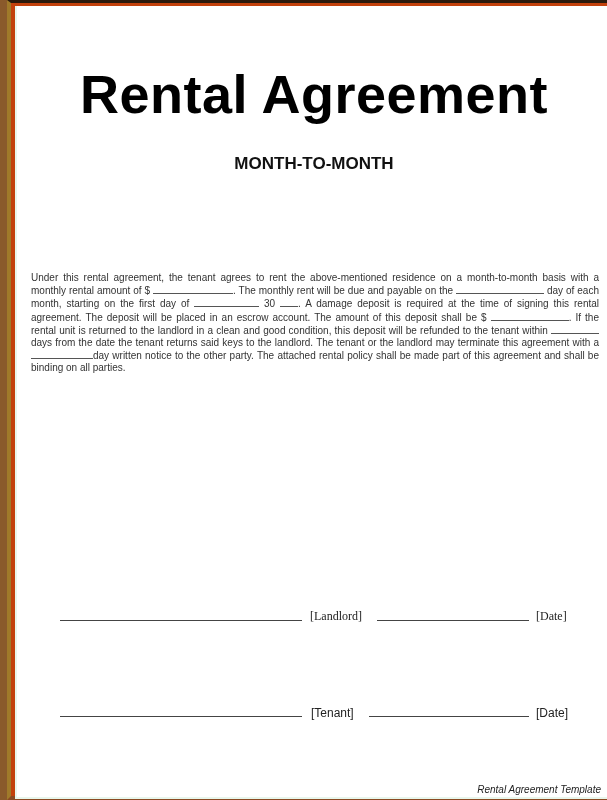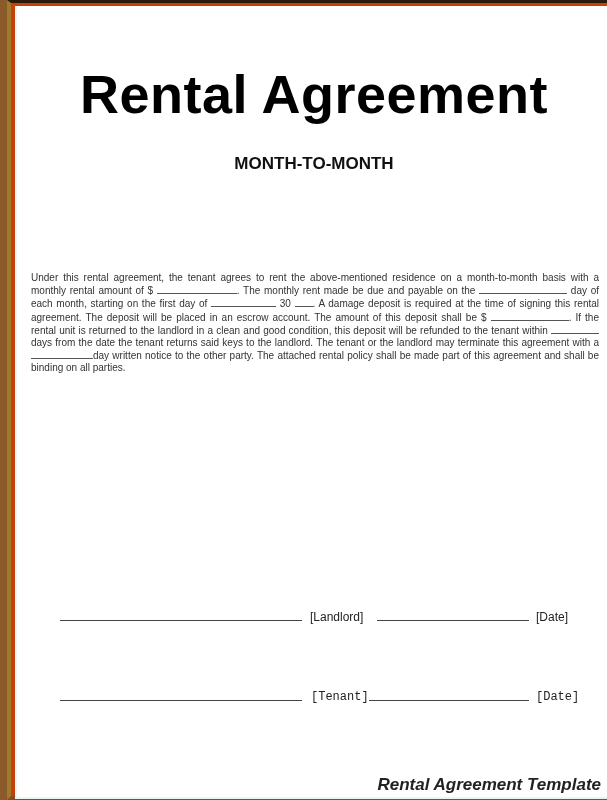--- a/index.html
+++ b/index.html
@@ -41,56 +41,56 @@
   }
   .blank { display: inline-block; border-bottom: 1px solid #555; height: 9px; vertical-align: baseline; }
   .sig-row {
     position: absolute; left: 40px; width: 520px; height: 20px;
     font-size: 12px; color: #222;
   }
   .sig-line { position: absolute; bottom: 3px; border-bottom: 1px solid #444; height: 0; }
   .sig-label { position: absolute; bottom: 0; font-weight: normal; }
   .footer {
     position: absolute; right: 12px; bottom: 4px;
-    font-style: italic; font-weight: bold; font-size: 17px; color: #222;
+    font-style: italic; font-weight: normal; font-size: 10px; color: #222;
   }
 </style>
 </head>
 <body>
 
 <div class="frame">
   <div class="page">
 
     <div class="title">Rental Agreement</div>
     <div class="subtitle">MONTH-TO-MONTH</div>
 
 
     <div class="para" style="top:266px;">
       <span>Under this rental agreement, the tenant agrees to rent the above-mentioned residence on a month-to-month basis with a monthly rental amount of $</span>
-      <span class="blank" style="width:80px;"></span><span>. The monthly rent made be due and payable on the</span>
+      <span class="blank" style="width:80px;"></span><span>. The monthly rent will be due and payable on the</span>
       <span class="blank" style="width:88px;"></span>
       <span>day of each month, starting on the first day of</span>
       <span class="blank" style="width:65px;"></span>
       <span>30</span>
       <span class="blank" style="width:18px;"></span><span>. A damage deposit is required at the time of signing this rental agreement. The deposit will be placed in an escrow account. The amount of this deposit shall be $</span>
       <span class="blank" style="width:78px;"></span><span>. If the rental unit is returned to the landlord in a clean and good condition, this deposit will be refunded to the tenant within</span>
       <span class="blank" style="width:48px;"></span>
       <span>days from the date the tenant returns said keys to the landlord. The tenant or the landlord may terminate this agreement with a</span>
       <span class="blank" style="width:62px;"></span><span>day written notice to the other party. The attached rental policy shall be made part of this agreement and shall be binding on all parties.</span>
     </div>
 
 
-    <div class="sig-row" style="top:598px;">
+    <div class="sig-row" style="top:598px;font-family:Liberation Serif, serif;">
       <div class="sig-line" style="left:5px; width:242px;"></div>
       <div class="sig-label" style="left:255px;">[Landlord]</div>
       <div class="sig-line" style="left:322px; width:152px;"></div>
       <div class="sig-label" style="left:481px;">[Date]</div>
     </div>
 
-    <div class="sig-row" style="top:678px;font-family:Liberation Mono, monospace;">
+    <div class="sig-row" style="top:694px;">
       <div class="sig-line" style="left:5px; width:242px;"></div>
       <div class="sig-label" style="left:256px;">[Tenant]</div>
       <div class="sig-line" style="left:314px; width:160px;"></div>
       <div class="sig-label" style="left:481px;">[Date]</div>
     </div>
 
     <div class="footer">Rental Agreement Template</div>
   </div>
 </div>
 

